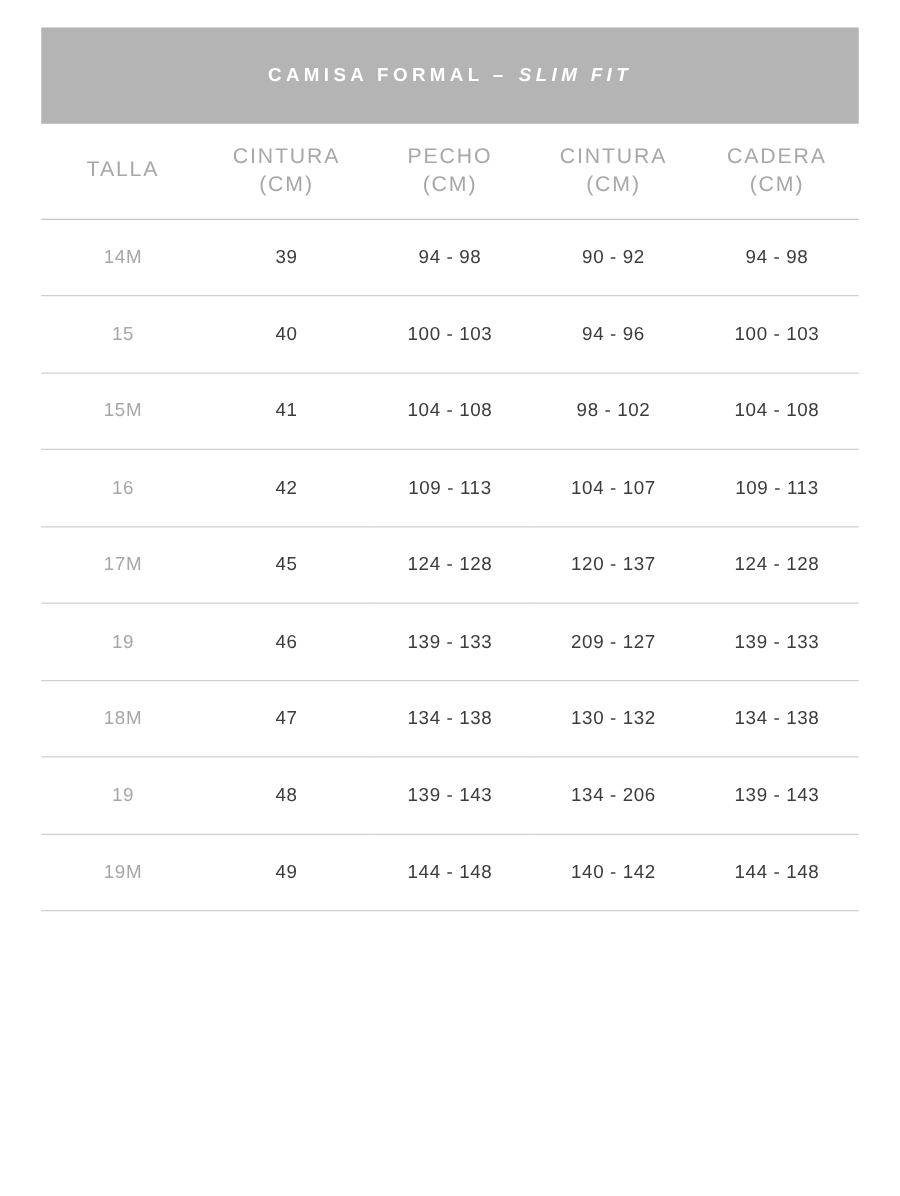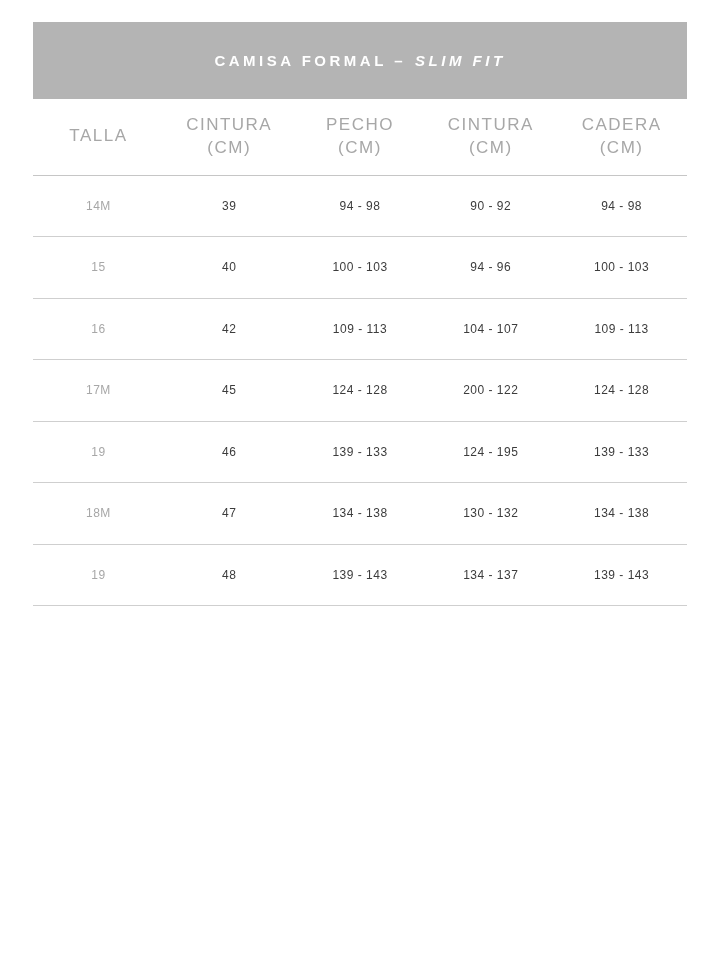--- a/index.html
+++ b/index.html
@@ -50,21 +50,21 @@
     font-weight: normal;
     font-size: 17px;
     line-height: 1.35;
     letter-spacing: 1.5px;
     color: #a7a7a7;
     border-bottom: 1px solid #c6c6c6;
   }
   thead .h-unit { display: block; }
   tbody td {
     height: 61.5px;
-    font-size: 12px;
+    font-size: 15px;
     letter-spacing: 0.5px;
     color: #3c3c3c;
     border-bottom: 1px solid #cfcfcf;
     white-space: nowrap;
   }
   tbody td.size-cell {
     color: #a7a7a7;
   }
 </style>
 </head>
@@ -118,61 +118,75 @@
   </tr>
 
   <tr>
     <td class="size-cell">15</td>
     <td>40</td>
     <td>100 - 103</td>
     <td>94 - 96</td>
     <td>100 - 103</td>
   </tr>
 
+  <tr>
+    <td class="size-cell">15M</td>
+    <td>41</td>
+    <td>104 - 108</td>
+    <td>98 - 102</td>
+    <td>104 - 108</td>
+  </tr>
 
   <tr>
     <td class="size-cell">16</td>
     <td>42</td>
     <td>109 - 113</td>
     <td>104 - 107</td>
     <td>109 - 113</td>
   </tr>
 
 
 
   <tr>
     <td class="size-cell">17M</td>
     <td>45</td>
     <td>124 - 128</td>
-    <td>200 - 122</td>
+    <td>120 - 137</td>
     <td>124 - 128</td>
   </tr>
 
   <tr>
     <td class="size-cell">19</td>
     <td>46</td>
     <td>139 - 133</td>
-    <td>124 - 195</td>
+    <td>209 - 127</td>
     <td>139 - 133</td>
   </tr>
 
   <tr>
     <td class="size-cell">18M</td>
     <td>47</td>
     <td>134 - 138</td>
     <td>130 - 132</td>
     <td>134 - 138</td>
   </tr>
 
   <tr>
     <td class="size-cell">19</td>
     <td>48</td>
     <td>139 - 143</td>
-    <td>134 - 137</td>
+    <td>134 - 206</td>
     <td>139 - 143</td>
   </tr>
 
+  <tr>
+    <td class="size-cell">19M</td>
+    <td>49</td>
+    <td>144 - 148</td>
+    <td>140 - 142</td>
+    <td>144 - 148</td>
+  </tr>
 
 </tbody>
     </table>
 
   </div>
 </div>
 
 </body></html>

